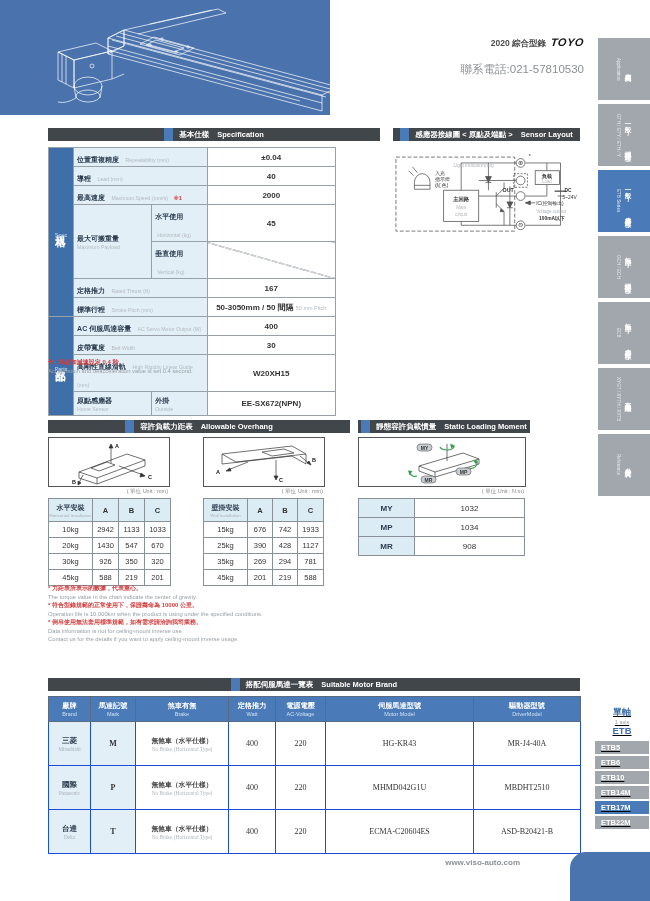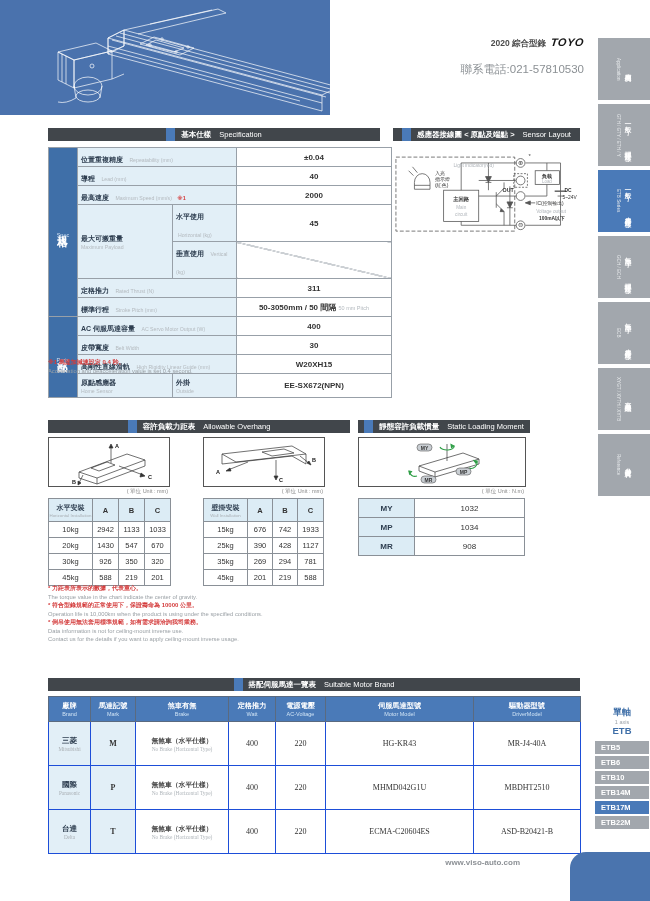--- a/index.html
+++ b/index.html
@@ -19,25 +19,25 @@
   
   .side-tab{left:598px;width:52px;height:62px;background:#a2a7ad;display:flex;align-items:center;justify-content:center;gap:2px;cursor:pointer;}
   .side-tab.active{background:#4a7ab8;}
   .tab-en{writing-mode:vertical-rl;font-size:4.6px;color:#e7eaec;line-height:1.1;}
   .tab-zh{writing-mode:vertical-rl;text-orientation:upright;font-size:6.6px;font-weight:bold;color:#fff;letter-spacing:1px;}
 
   
   .bar{height:13px;background:#41464b;display:flex;align-items:center;justify-content:center;}
   .bar-accent{width:9px;height:13px;background:#4a7ab8;margin-right:6px;flex:none;}
   .bar-zh{font-size:7.5px;font-weight:bold;color:#fff;white-space:nowrap;}
-  .bar-en{font-size:7.5px;font-weight:normal;color:#fff;margin-left:8px;white-space:nowrap;}
+  .bar-en{font-size:7.5px;font-weight:bold;color:#fff;margin-left:8px;white-space:nowrap;}
 
   
   table{border-collapse:collapse;}
-  .spec-table{width:344px;}
+  .spec-table{width:288px;}
   .spec-table td{border:1px solid #98a0a8;padding:0 3px;height:17px;}
   .spec-table .grp{background:#3f6fa8;text-align:center;padding:0;}
   .grp-zh{writing-mode:vertical-rl;text-orientation:upright;font-size:10.5px;font-weight:bold;color:#fff;letter-spacing:2px;margin:0 auto;}
   .grp-en{font-size:5.5px;color:#cfe0f2;margin-top:1px;}
   .lbl{background:#e2eff7;}
   .lbl-zh{font-size:7px;font-weight:bold;color:#2e3e50;}
   .lbl-en{font-size:5.2px;color:#b4babf;margin-left:2px;}
   .note-red{font-size:5.5px;color:#d43c3c;font-weight:bold;margin-left:1px;}
   .val{background:#fff;text-align:center;font-size:8px;color:#333;font-weight:bold;}
   .val .val-sub{font-size:5.5px;color:#b4babf;font-weight:normal;}
@@ -73,21 +73,21 @@
   .mt-brand-en{display:block;font-size:5.2px;color:#aab0b5;}
   .mt-mark{font-size:8px;color:#333;font-weight:bold;}
   .mt-brake-zh{display:block;font-size:6.8px;font-weight:bold;color:#444;}
   .mt-brake-en{display:block;font-size:5.4px;color:#b0b6bb;}
   .mt-val{font-size:8px;color:#333;}
 
   
   .diag-box{border:1px solid #555;background:#fff;}
 
   
-  #etb-nav{left:595px;top:706px;width:54px;}
+  #etb-nav{left:595px;top:706px;width:54px;text-decoration:underline;}
   .etb-title-zh{font-size:9px;font-weight:bold;color:#3f6fa8;text-align:center;}
   .etb-title-en{font-size:5.5px;color:#9ba1a7;text-align:center;line-height:6px;}
   .etb-title-series{font-size:9.5px;font-weight:bold;color:#3f6fa8;text-align:center;margin-bottom:5px;}
   .etb-item{height:13px;line-height:13px;margin-bottom:2px;background:#a2a7ad;color:#fff;font-size:7.5px;font-weight:bold;padding-left:6px;cursor:pointer;}
   .etb-item.active{background:#4a7ab8;}
 
   #website{top:858px;right:130px;font-size:8px;font-weight:bold;color:#8d9196;margin-left:43px;}
   #corner{left:570px;top:852px;width:80px;height:49px;background:#4a74ae;border-top-left-radius:16px;}
 
   svg text{font-family:"Liberation Sans","DejaVu Sans",sans-serif;}
@@ -238,21 +238,21 @@
         <span class="lbl-zh">垂直使用</span>
         <span class="lbl-en">Vertical (kg)</span>
       </td>
       <td class="val diag"></td>
     </tr>
     <tr>
       <td class="lbl" colspan="2">
         <span class="lbl-zh">定格推力</span>
         <span class="lbl-en">Rated Thrust (N)</span>
       </td>
-      <td class="val">311</td>
+      <td class="val">167</td>
     </tr>
     <tr>
       <td class="lbl" colspan="2">
         <span class="lbl-zh">標準行程</span>
         <span class="lbl-en">Stroke Pitch (mm)</span>
       </td>
       <td class="val">
         <span>50-3050mm / 50 間隔</span>
         <span class="val-sub">50 mm Pitch</span>
       </td>

